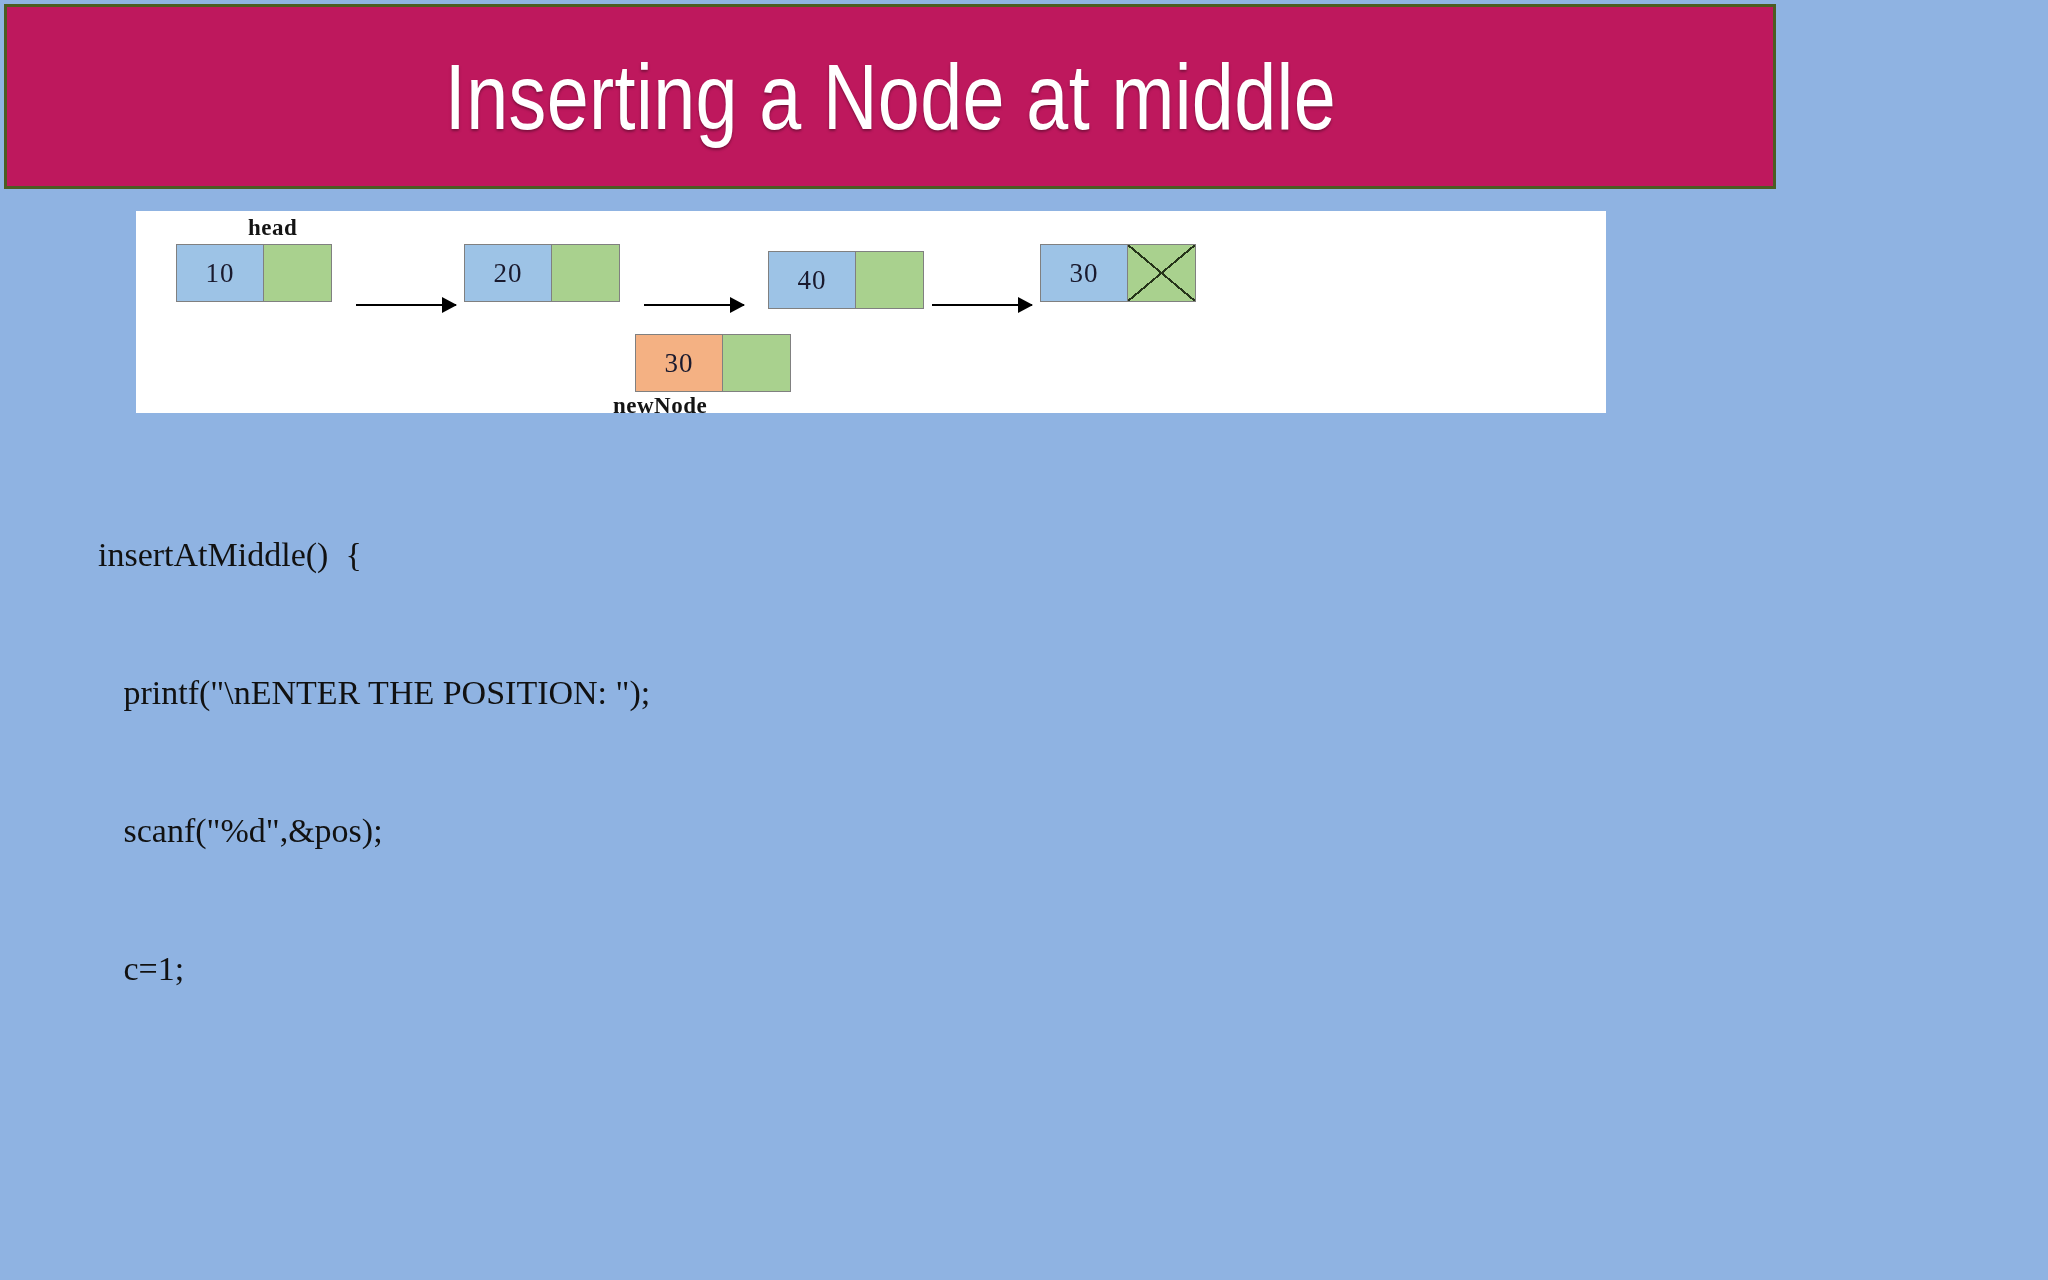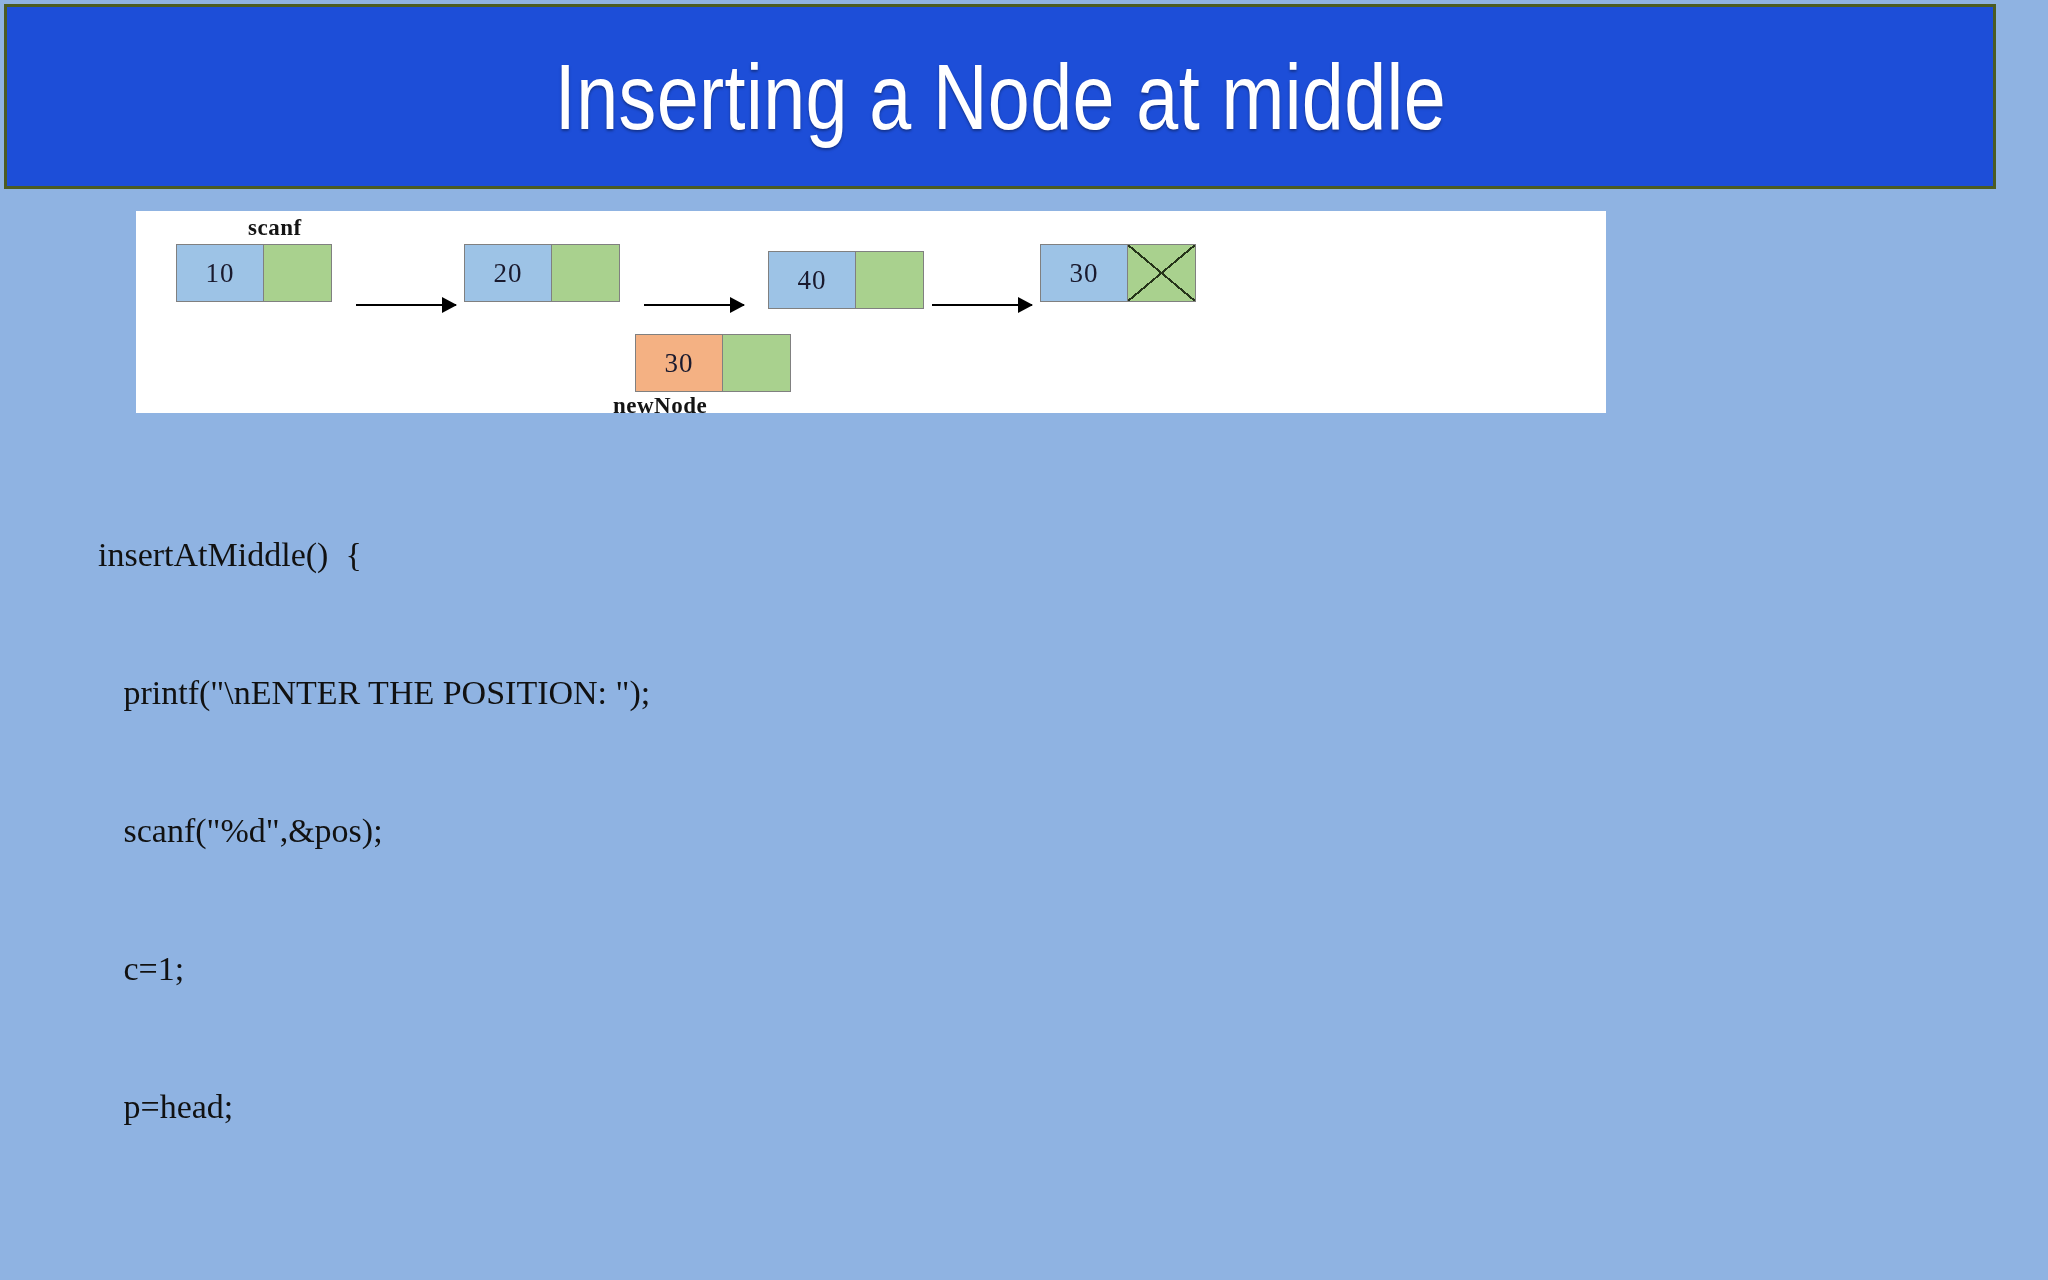--- a/index.html
+++ b/index.html
@@ -21,23 +21,23 @@
     position: absolute;
     inset: 0;
     background: #8FB3E2;
   }
 
   
   .title-bar {
     position: absolute;
     left: 4px;
     top: 4px;
-    width: 1992px;
+    width: 1772px;
     height: 185px;
-    background: #1d4ed8;
+    background: #be185d;
     border: 3px solid #4C5C22;
     box-sizing: border-box;
     display: flex;
     align-items: center;
     justify-content: center;
     overflow: hidden;
   }
   .title-text {
     color: #FFFFFF;
     font-family: "Liberation Sans", sans-serif;
@@ -152,21 +152,21 @@
 <body>
 
 <div class="slide">
 
   <div class="title-bar">
     <div class="title-text">Inserting a Node at middle</div>
   </div>
 
   <div class="diagram-panel">
 
-    <div class="caption" style="left:112px; top:4px;">scanf</div>
+    <div class="caption" style="left:112px; top:4px;">head</div>
 
     <div class="node" style="left:40px; top:33px;">
       <div class="cell-data">10</div>
       <div class="cell-next"></div>
     </div>
     <div class="arrow" style="left:220px; width:100px;"></div>
 
     <div class="node" style="left:328px; top:33px;">
       <div class="cell-data">20</div>
       <div class="cell-next"></div>
@@ -190,21 +190,20 @@
     </div>
     <div class="caption" style="left:477px; top:182px;">newNode</div>
 
   </div>
 
   <div class="code-block">
     <div class="code-line">insertAtMiddle()  {</div>
     <div class="code-line">   printf("\nENTER THE POSITION: ");</div>
     <div class="code-line">   scanf("%d",&amp;pos);</div>
     <div class="code-line">   c=1;</div>
-    <div class="code-line">   p=head;</div>
     
     
     
     
     
     
     
     
     
     

